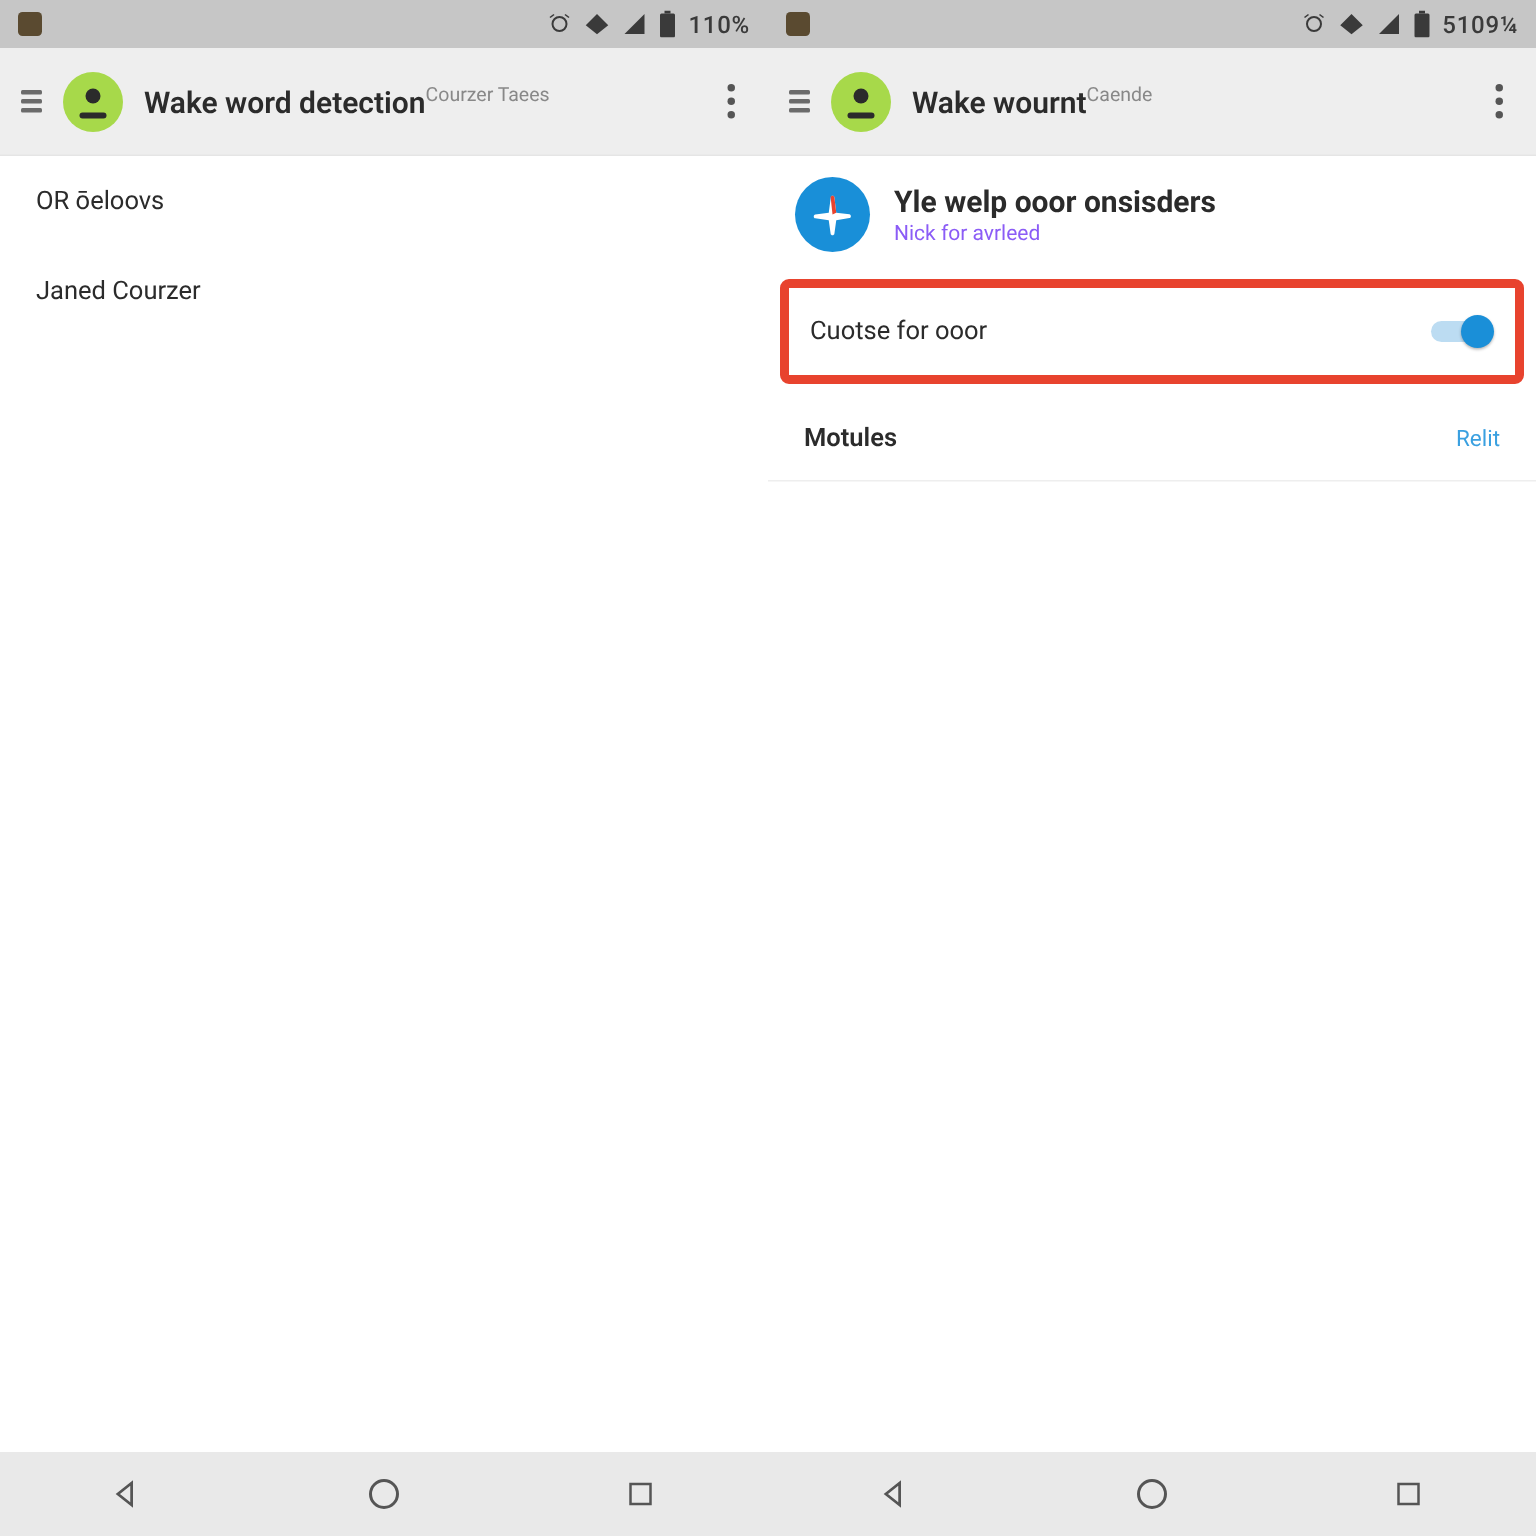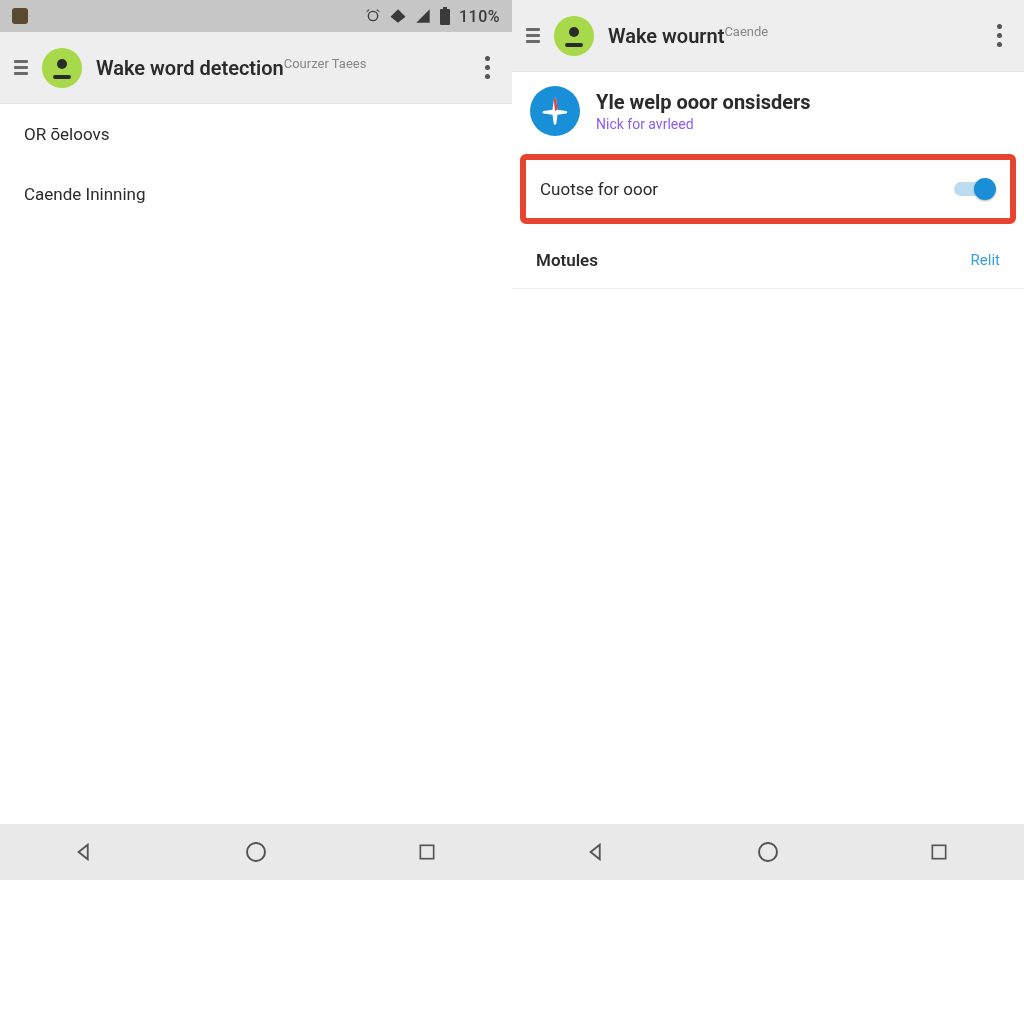--- a/index.html
+++ b/index.html
@@ -1,18 +1,18 @@
 <!DOCTYPE html>
 <html><head>
 <meta charset="utf-8">
 <style>
   * { box-sizing: border-box; margin: 0; padding: 0; }
   html, body { width: 1024px; height: 1024px; font-family: Roboto, Arial, sans-serif; background: #fff; }
   .wrap { display: flex; width: 1024px; height: 1024px; }
-  .phone { width: 512px; height: 880px; display: flex; flex-direction: column; background: #fff; justify-content: space-between; }
+  .phone { width: 512px; height: 1024px; display: flex; flex-direction: column; background: #fff; justify-content: space-between; }
 
   
   .statusbar {
     height: 32px;
     background: #c6c6c6;
     display: flex;
     align-items: center;
     justify-content: flex-end;
     padding: 0 12px;
     gap: 8px;
@@ -171,21 +171,21 @@
           <span></span>
           <span></span>
         </div>
     </div>
 
     <div class="content">
       <div class="row">
         <span>OR ōeloovs</span>
       </div>
       <div class="row">
-        <span>Caende Ininning</span>
+        <span>Janed Courzer</span>
       </div>
     </div>
 
     <div class="navbar">
       <div class="nav-btn">
         <svg width="22" height="22" viewBox="0 0 24 24" fill="none" stroke="#555" stroke-width="2">
             <path d="M15 4 L5 12 L15 20 Z" fill="none"></path>
           </svg>
       </div>
       <div class="nav-btn">
@@ -195,20 +195,45 @@
       </div>
       <div class="nav-btn">
         <svg width="20" height="20" viewBox="0 0 24 24" fill="none" stroke="#555" stroke-width="2">
             <rect x="4" y="4" width="16" height="16"></rect>
           </svg>
       </div>
     </div>
   </div>
 
   <div class="phone">
+    <div class="statusbar">
+      <span class="notif-icon"></span>
+      <span class="status-glyph">
+        <svg width="16" height="16" viewBox="0 0 24 24" fill="#3a3a3a">
+            <path d="M12 4a8 8 0 108 8 8 8 0 00-8-8zm0 14a6 6 0 116-6 6 6 0 01-6 6zM6 2L2 5l1 1 4-3zM18 2l4 3-1 1-4-3z"></path>
+          </svg>
+      </span>
+      <span class="status-glyph">
+        <svg width="18" height="18" viewBox="0 0 24 24" fill="#3a3a3a">
+            <path d="M12 3L2 13l10 8 10-8z"></path>
+          </svg>
+      </span>
+      <span class="status-glyph">
+        <svg width="16" height="16" viewBox="0 0 24 24" fill="#3a3a3a">
+            <path d="M2 22h20V2z"></path>
+          </svg>
+      </span>
+      <span class="status-glyph">
+        <svg width="12" height="18" viewBox="0 0 12 18" fill="#3a3a3a">
+            <rect x="1" y="2" width="10" height="16" rx="1"></rect>
+            <rect x="4" y="0" width="4" height="2"></rect>
+          </svg>
+      </span>
+      <span class="time">5109¼</span>
+    </div>
 
     <div class="appbar">
       <div class="hamburger">
           <span></span>
           <span></span>
           <span></span>
         </div>
       <div class="app-icon">
         <div class="dot"></div>
           <div class="base"></div>

